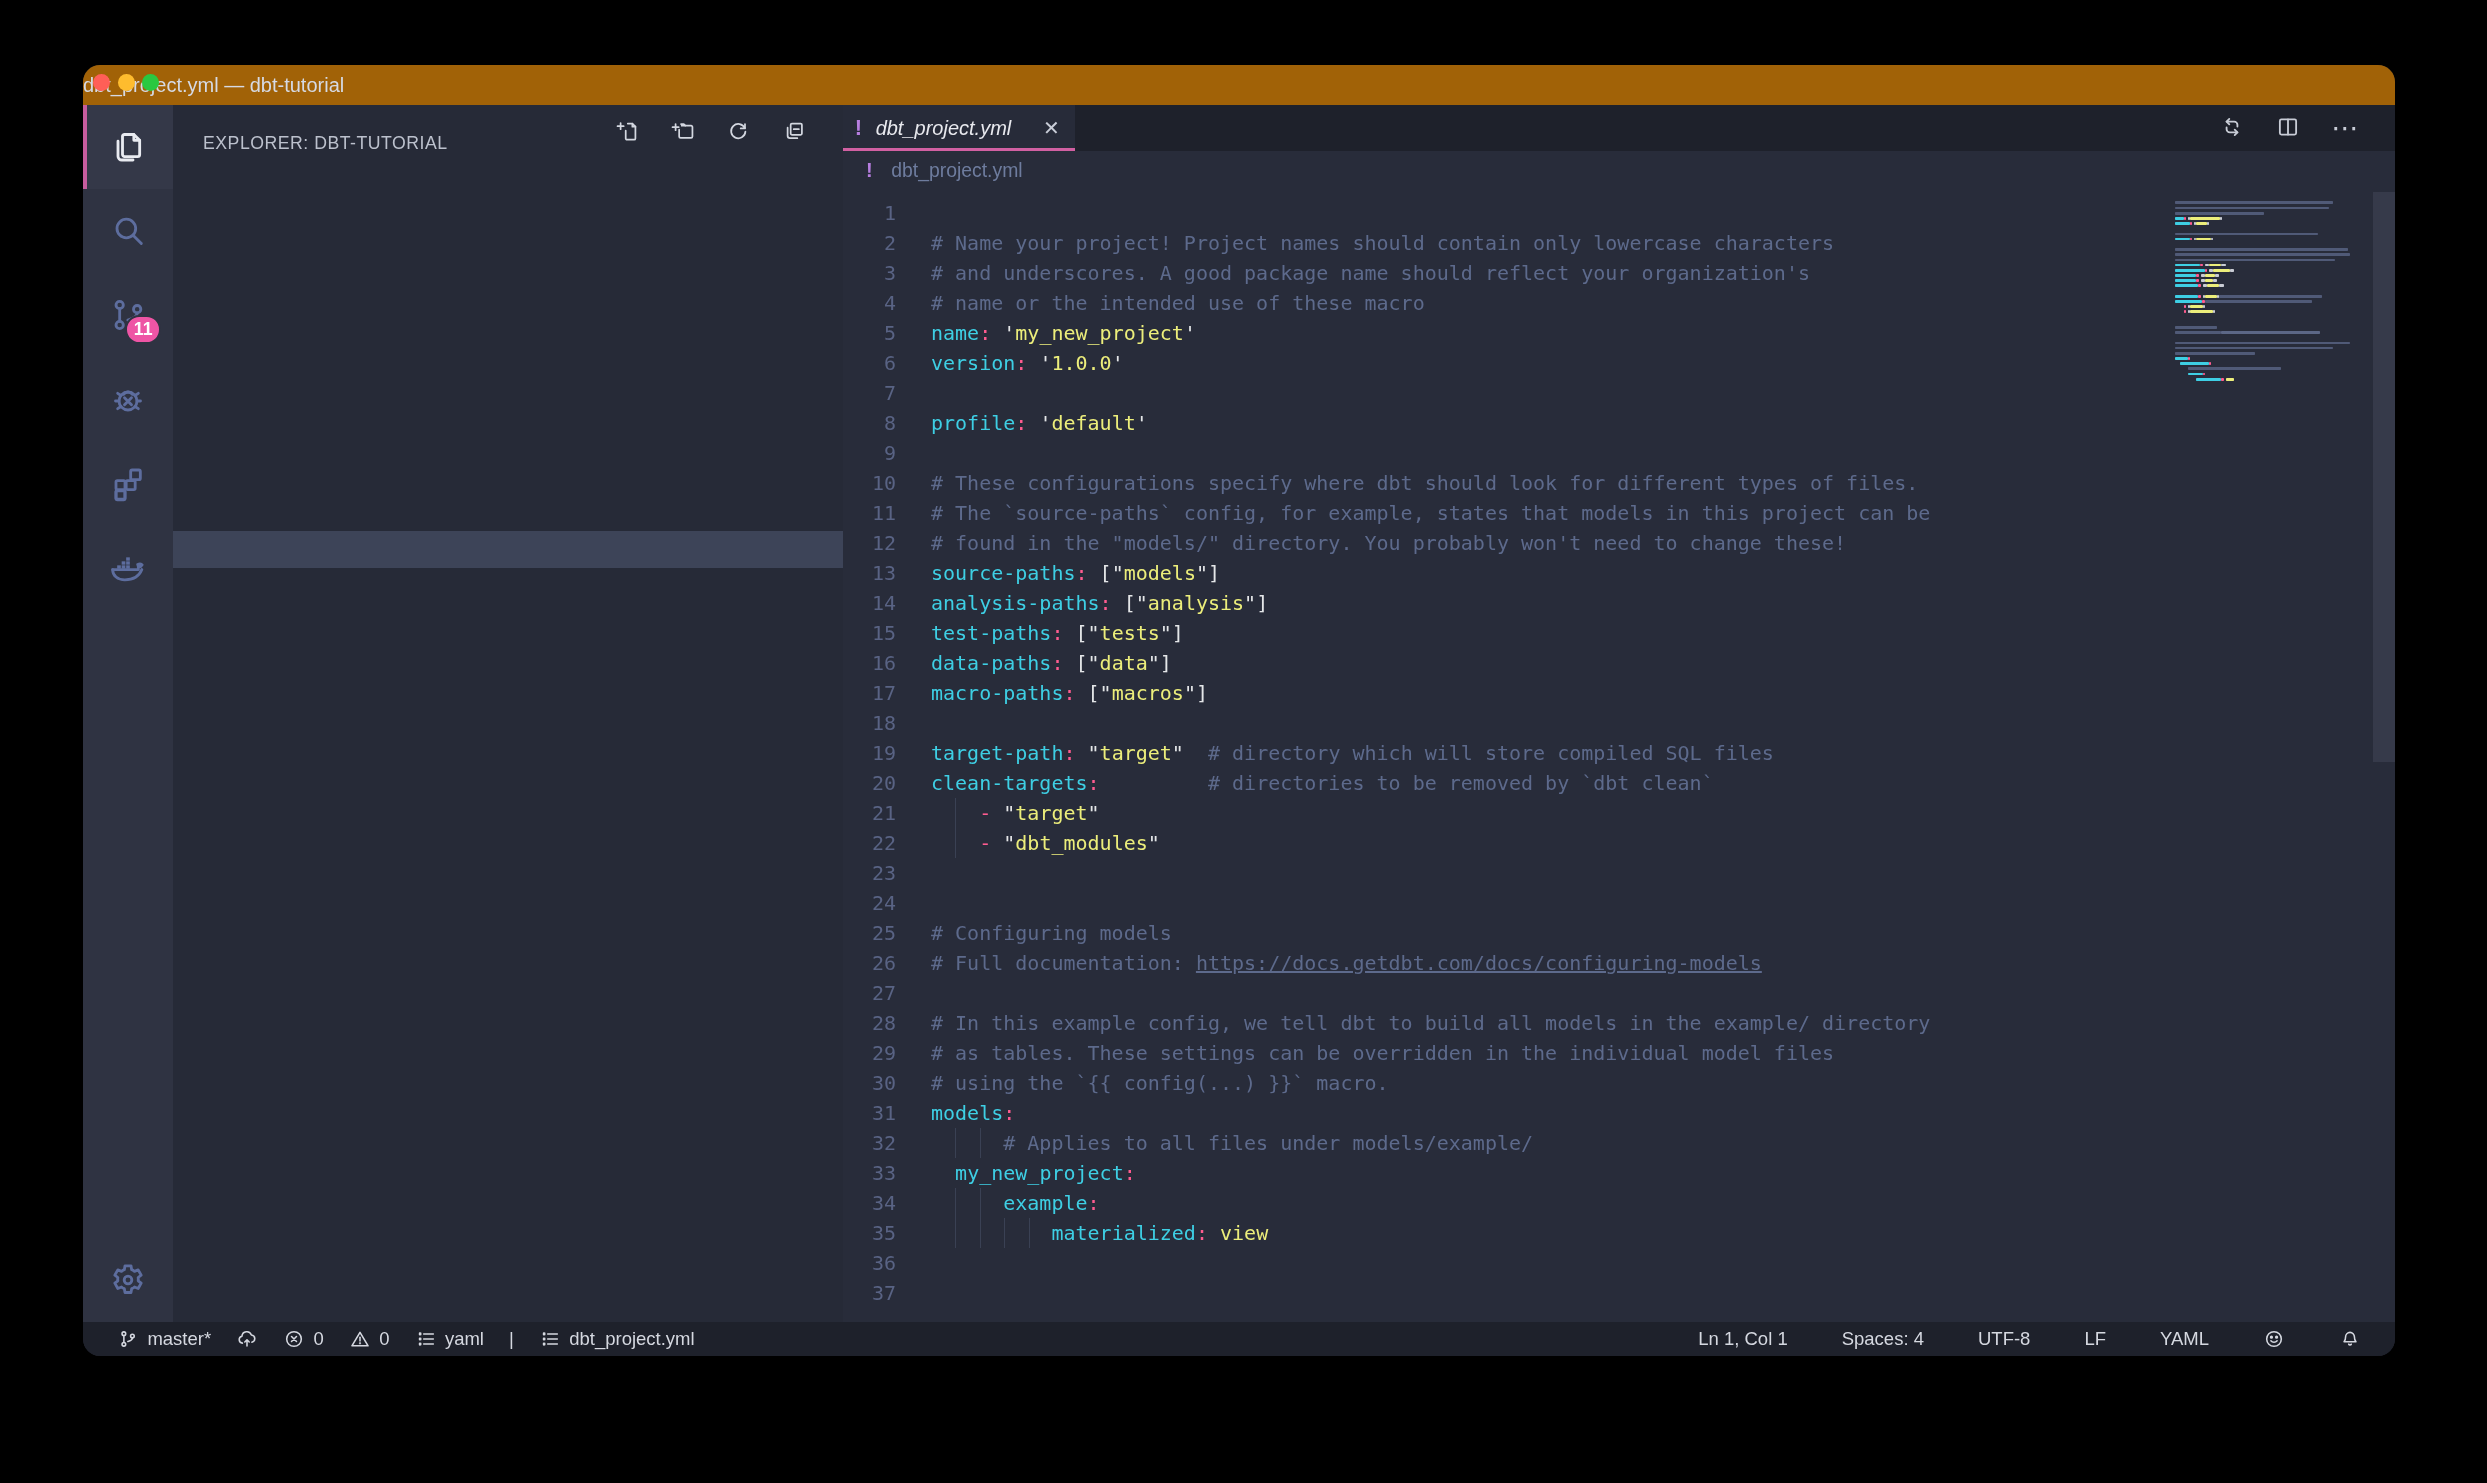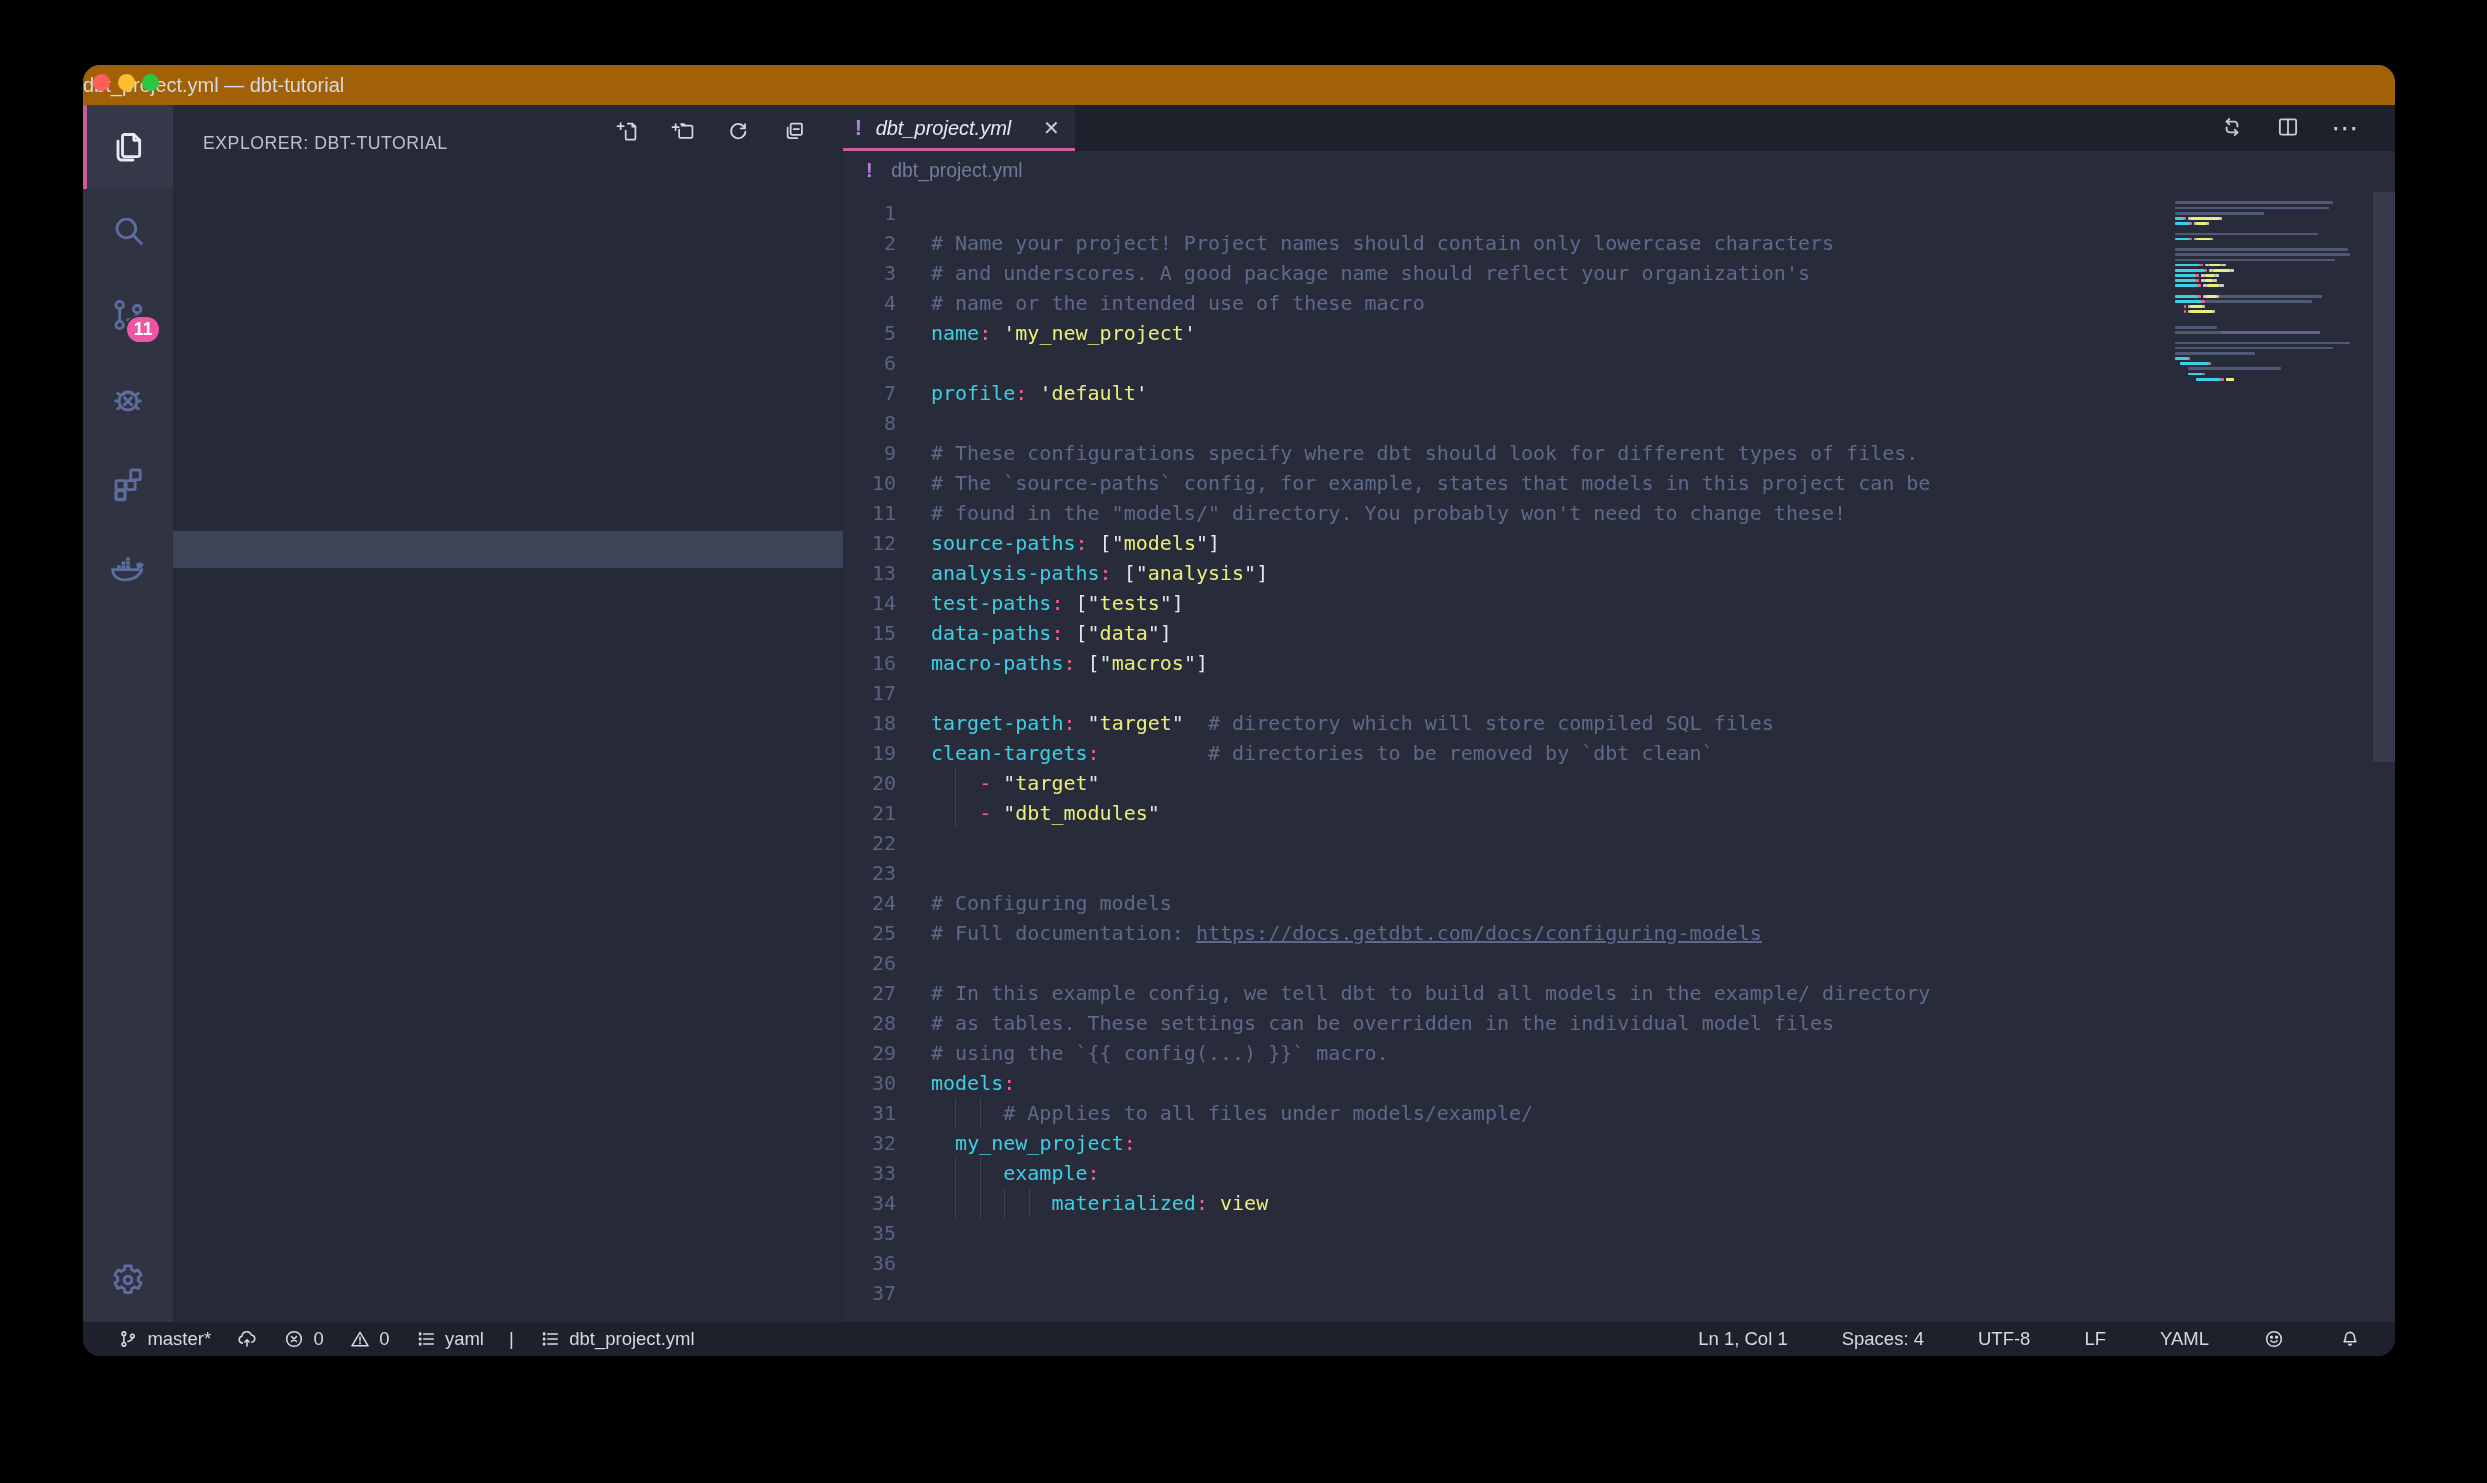--- a/index.html
+++ b/index.html
@@ -264,20 +264,21 @@
             <div>35</div>
             <div>36</div>
             <div>37</div>
           </div>
         <div class="lines" id="lines">
             <div class="cl"></div>
             <div class="cl"><span class="c"># Name your project! Project names should contain only lowercase characters</span></div>
             <div class="cl"><span class="c"># and underscores. A good package name should reflect your organization's</span></div>
             <div class="cl"><span class="c"># name or the intended use of these macro</span></div>
             <div class="cl"><span class="k">name</span><span class="p">:</span><span> </span><span class="q">'</span><span class="s">my_new_project</span><span class="q">'</span></div>
+            <div class="cl"><span class="k">version</span><span class="p">:</span><span> </span><span class="q">'</span><span class="s">1.0.0</span><span class="q">'</span></div>
             <div class="cl"></div>
             <div class="cl"><span class="k">profile</span><span class="p">:</span><span> </span><span class="q">'</span><span class="s">default</span><span class="q">'</span></div>
             <div class="cl"></div>
             <div class="cl"><span class="c"># These configurations specify where dbt should look for different types of files.</span></div>
             <div class="cl"><span class="c"># The `source-paths` config, for example, states that models in this project can be</span></div>
             <div class="cl"><span class="c"># found in the "models/" directory. You probably won't need to change these!</span></div>
             <div class="cl"><span class="k">source-paths</span><span class="p">:</span><span> </span><span class="q">["</span><span class="s">models</span><span class="q">"]</span></div>
             <div class="cl"><span class="k">analysis-paths</span><span class="p">:</span><span> </span><span class="q">["</span><span class="s">analysis</span><span class="q">"]</span></div>
             <div class="cl"><span class="k">test-paths</span><span class="p">:</span><span> </span><span class="q">["</span><span class="s">tests</span><span class="q">"]</span></div>
             <div class="cl"><span class="k">data-paths</span><span class="p">:</span><span> </span><span class="q">["</span><span class="s">data</span><span class="q">"]</span></div>

